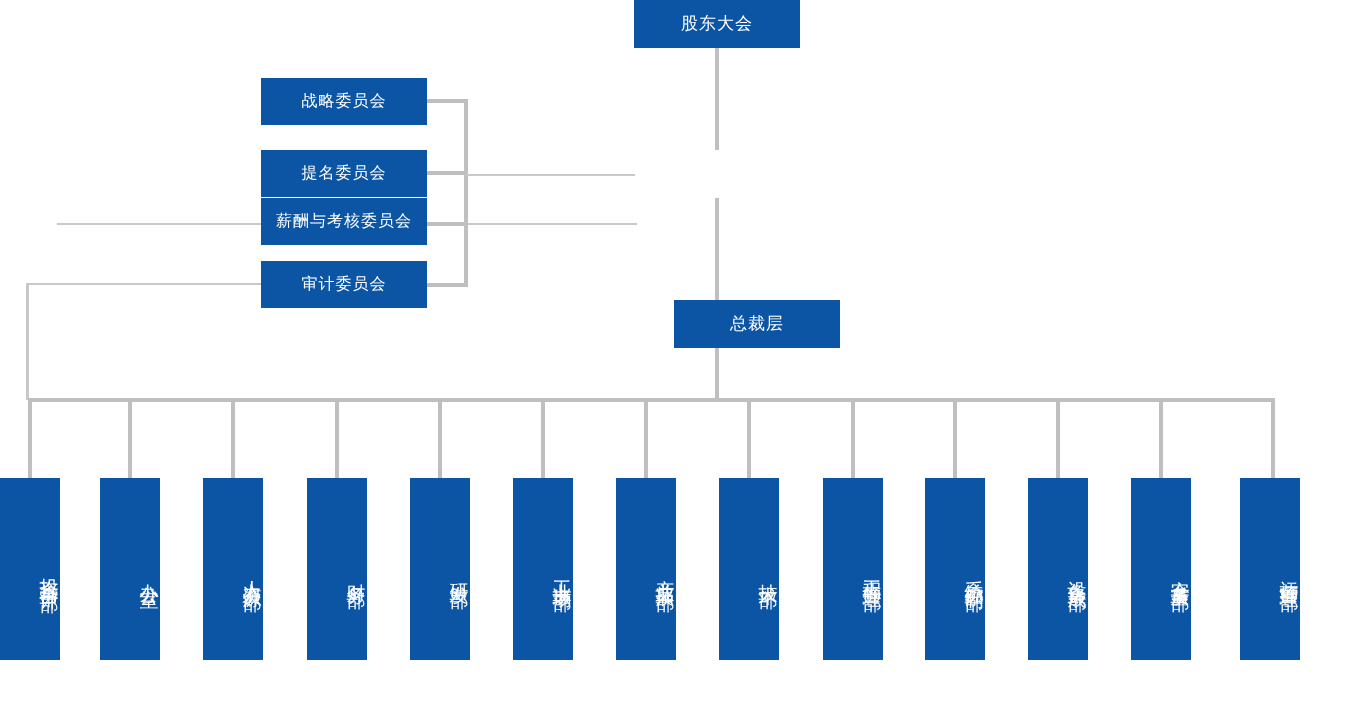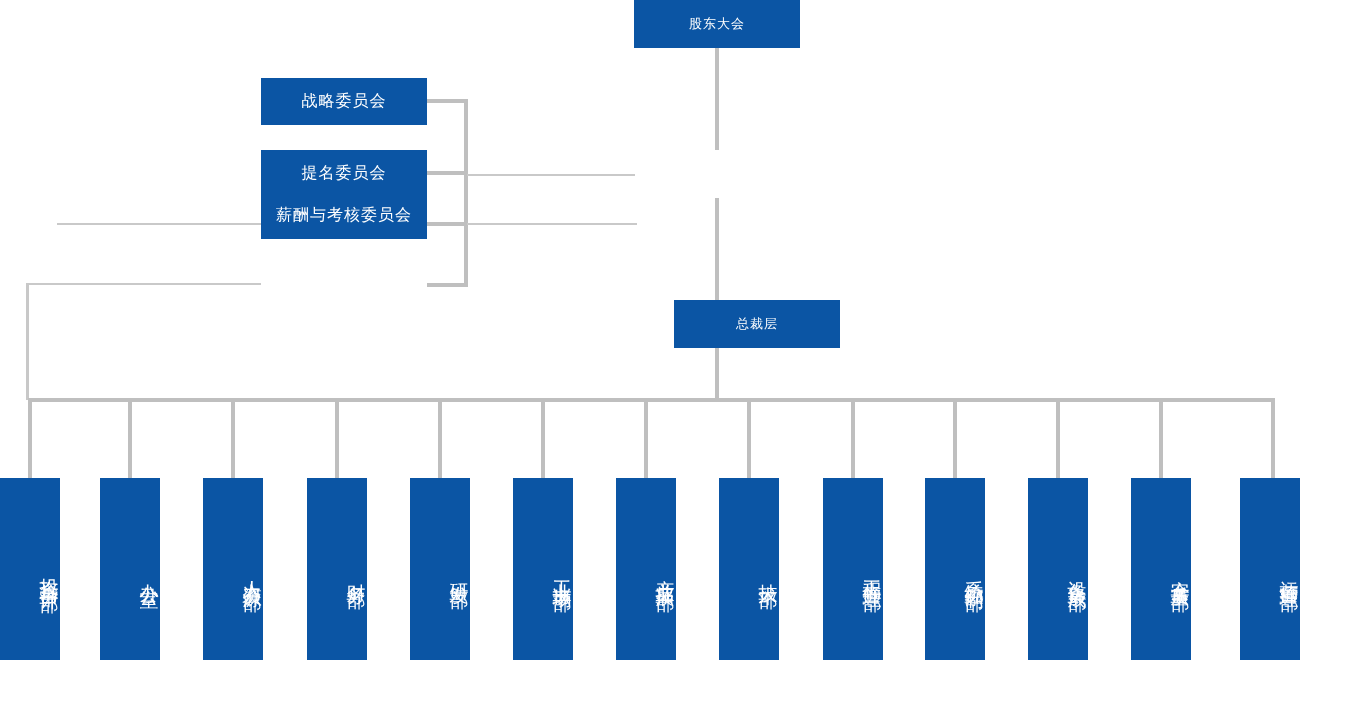--- a/index.html
+++ b/index.html
@@ -32,36 +32,36 @@
   .node-label {
     display: block;
     width: 100%;
     white-space: pre-line;
   }
 
   
   .node-top {
     width: 166px;
     height: 48px;
-    font-size: 13px;
+    font-size: 17px;
   }
   #node-shareholders { left: 634px; top: 0px; }
   #node-board        { left: 634px; top: 150px; }
   #node-president    { left: 634px; top: 300px; margin-left: 40px; }
 
   
   .node-committee {
     left: 261px;
     width: 166px;
     height: 47px;
     font-size: 16px;
   }
   #node-committee-0 { top: 78px; }
   #node-committee-1 { top: 150px; }
-  #node-committee-2 { top: 192px; }
+  #node-committee-2 { top: 198px; }
   #node-committee-3 { top: 261px; }
 
   
   .node-dept {
     top: 478px;
     width: 60px;
     height: 182px;
     font-size: 19px;
     writing-mode: vertical-rl;
     text-orientation: upright;
@@ -141,20 +141,23 @@
 
   <div class="node node-committee" id="node-committee-0">
     <span class="node-label">战略委员会</span>
   </div>
   <div class="node node-committee" id="node-committee-1">
     <span class="node-label">提名委员会</span>
   </div>
   <div class="node node-committee" id="node-committee-2">
     <span class="node-label">薪酬与考核委员会</span>
   </div>
+  <div class="node node-committee" id="node-committee-3">
+    <span class="node-label">审计委员会</span>
+  </div>
 
   <div class="node node-dept" style="left:0px;">
     <span class="node-label">投资与审计部</span>
   </div>
   <div class="node node-dept" style="left:100px;">
     <span class="node-label">办公室</span>
   </div>
   <div class="node node-dept" style="left:203px;">
     <span class="node-label">人力资源部</span>
   </div>

